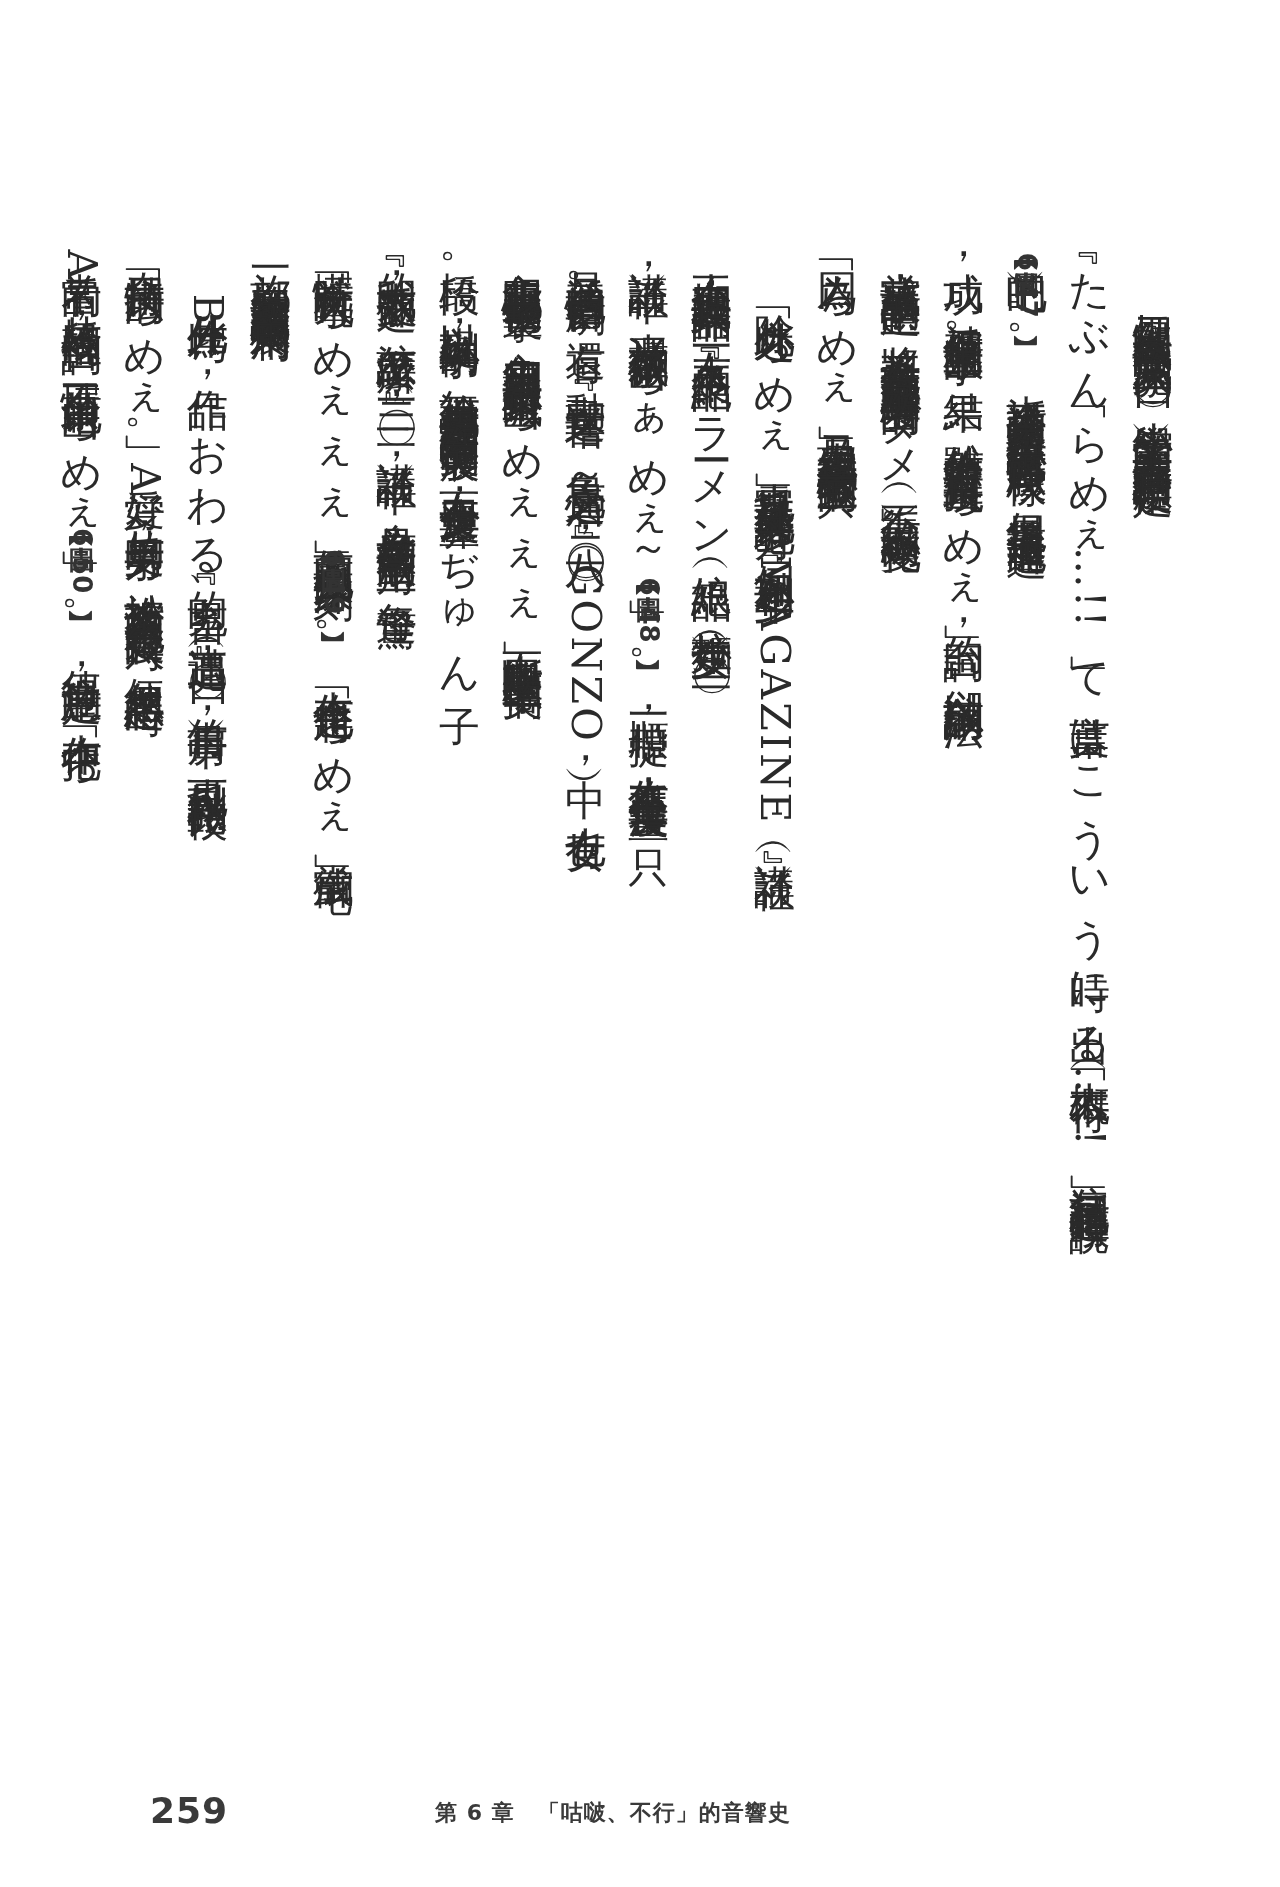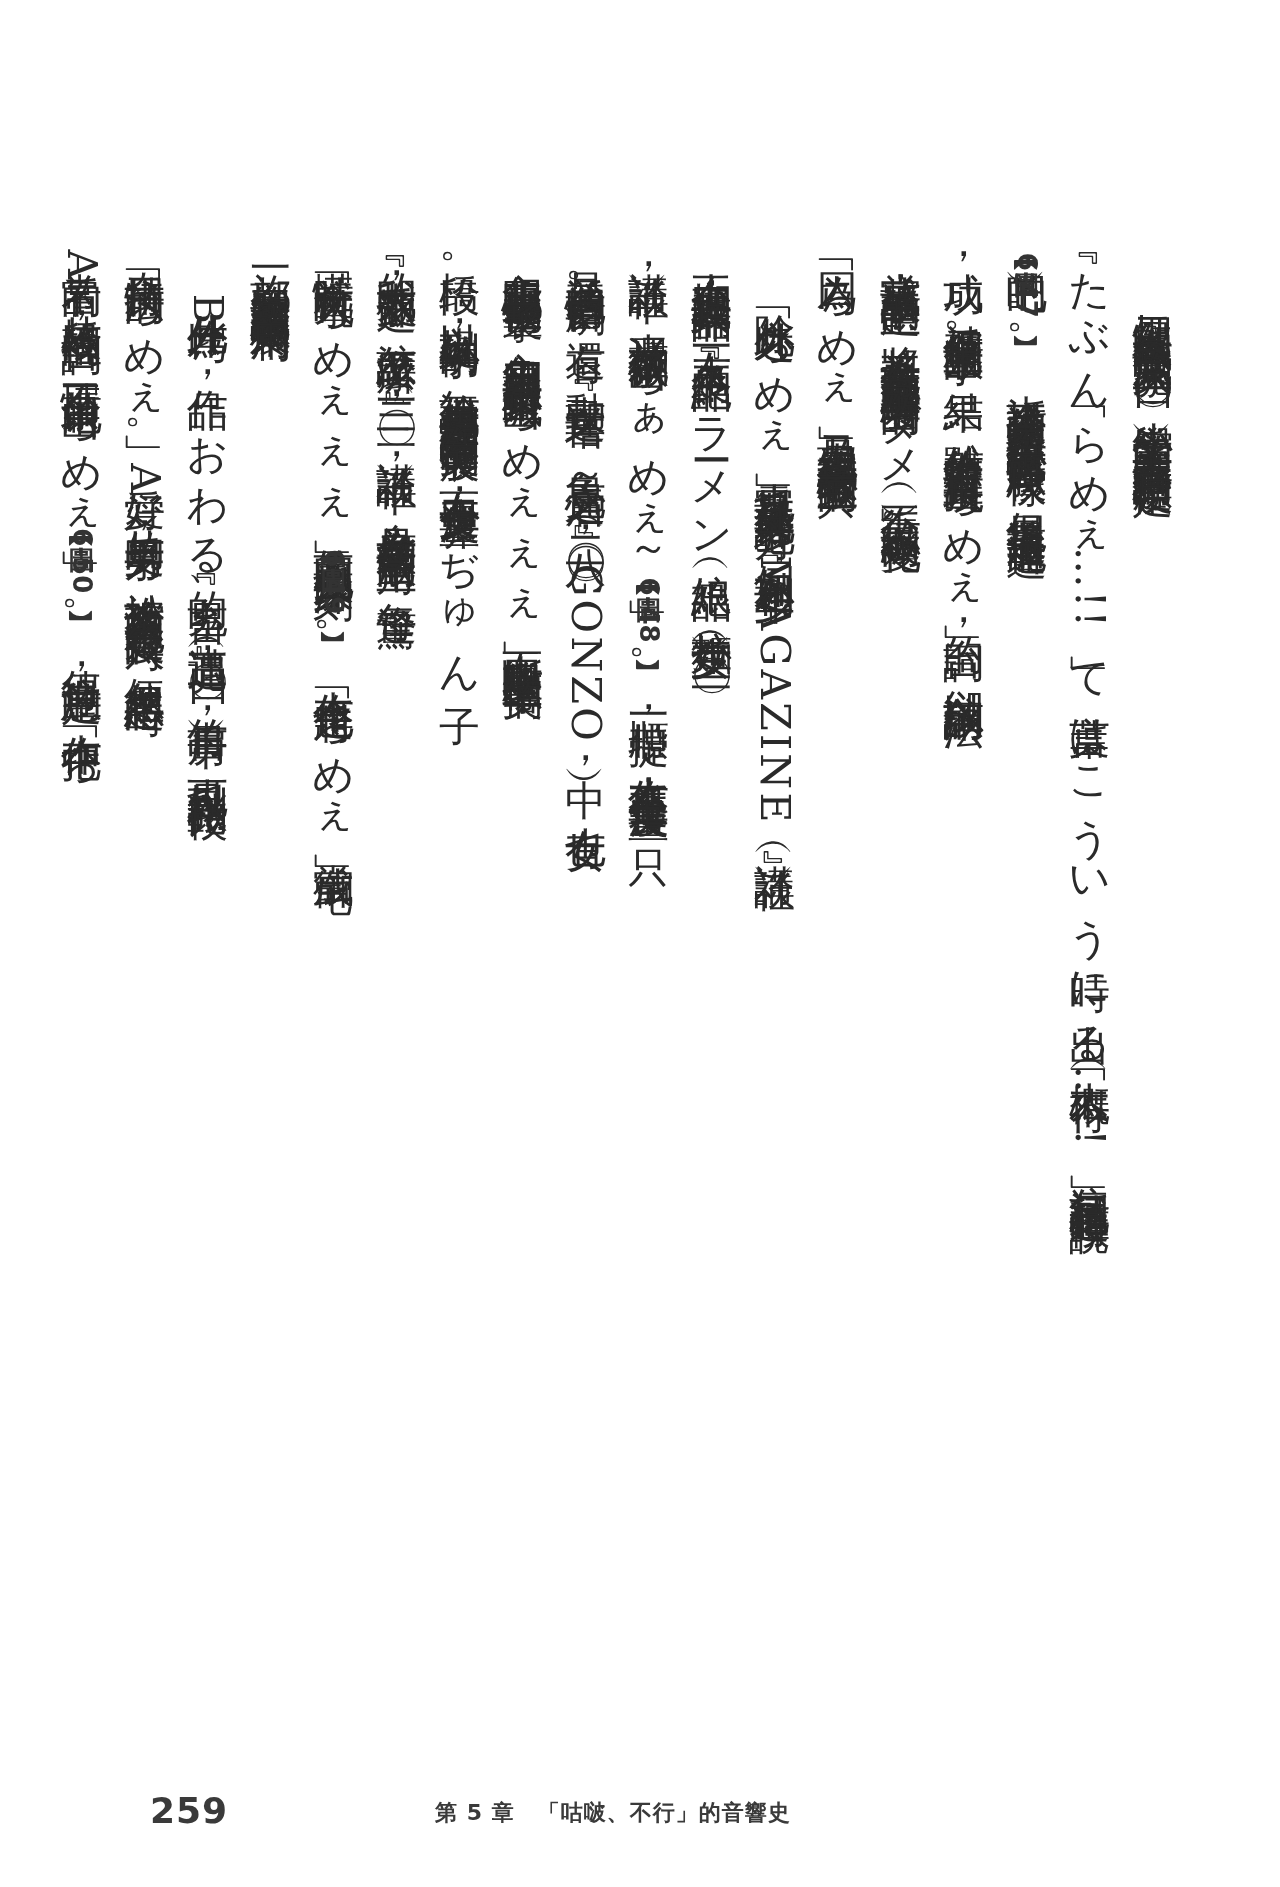--- a/index.html
+++ b/index.html
@@ -98,16 +98,16 @@
     <span class="column"><span>的『我太受歡迎了，該怎麼辦？』（二〇一三，講談社）中，身為腐女兼御宅族的主角，每逢驚</span></span>
     <span class="column"><span>慌時就會大吼「らめぇぇぇ」的畫面也令人印象深刻</span><span class="fig-ref">【圖6-49】</span><span>。本作也是將「らめぇ」當成御宅</span></span>
     <span class="column"><span>族都一定知道的意識形態和教養來利用。</span></span>
     <span class="column indent"><span>此外作為BL作品，おわる的『鬼畜、遭遇』（二〇一四，竹書房）中，也可見到稍微比較</span></span>
     <span class="column"><span>奇特用法的「らめぇ」。愛好A片的受方男子，被扮演攻方的角色奪走後穴時，便忽然想起平時</span></span>
     <span class="column"><span>常看的A片橋段裡的台詞，情不自禁地叫出「らめぇ」</span><span class="fig-ref">【圖6-50】</span><span>。值得注意的是，本作中把「ら</span></span>
   </div>
 
   <div class="footer">
     <span class="page-number">259</span>
-    <span class="running-head">第 5 章　「咕啵、不行」的音響史</span>
+    <span class="running-head">第 6 章　「咕啵、不行」的音響史</span>
   </div>
 
 </div>
 
 </body></html>

